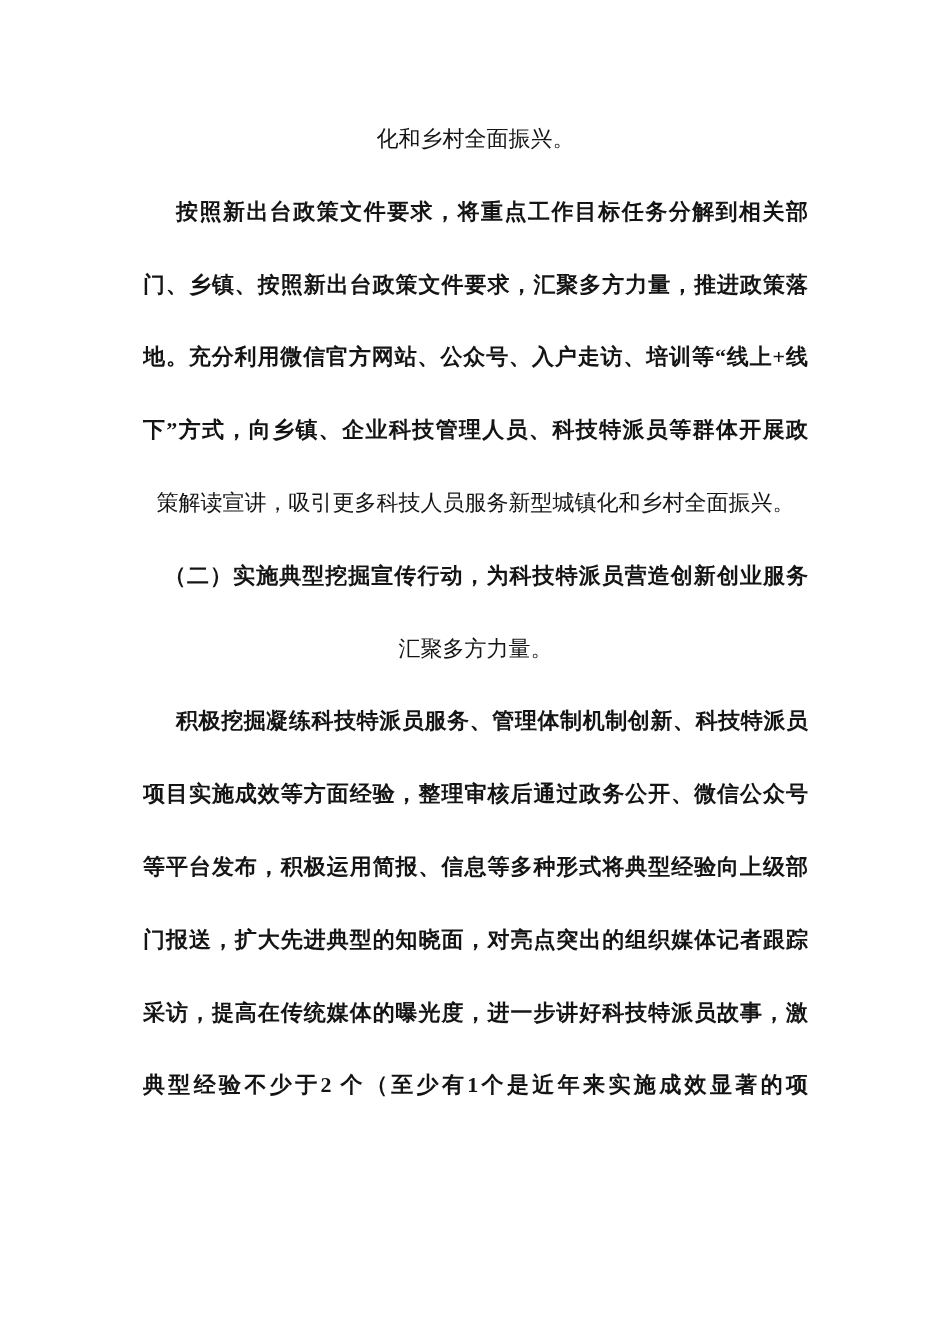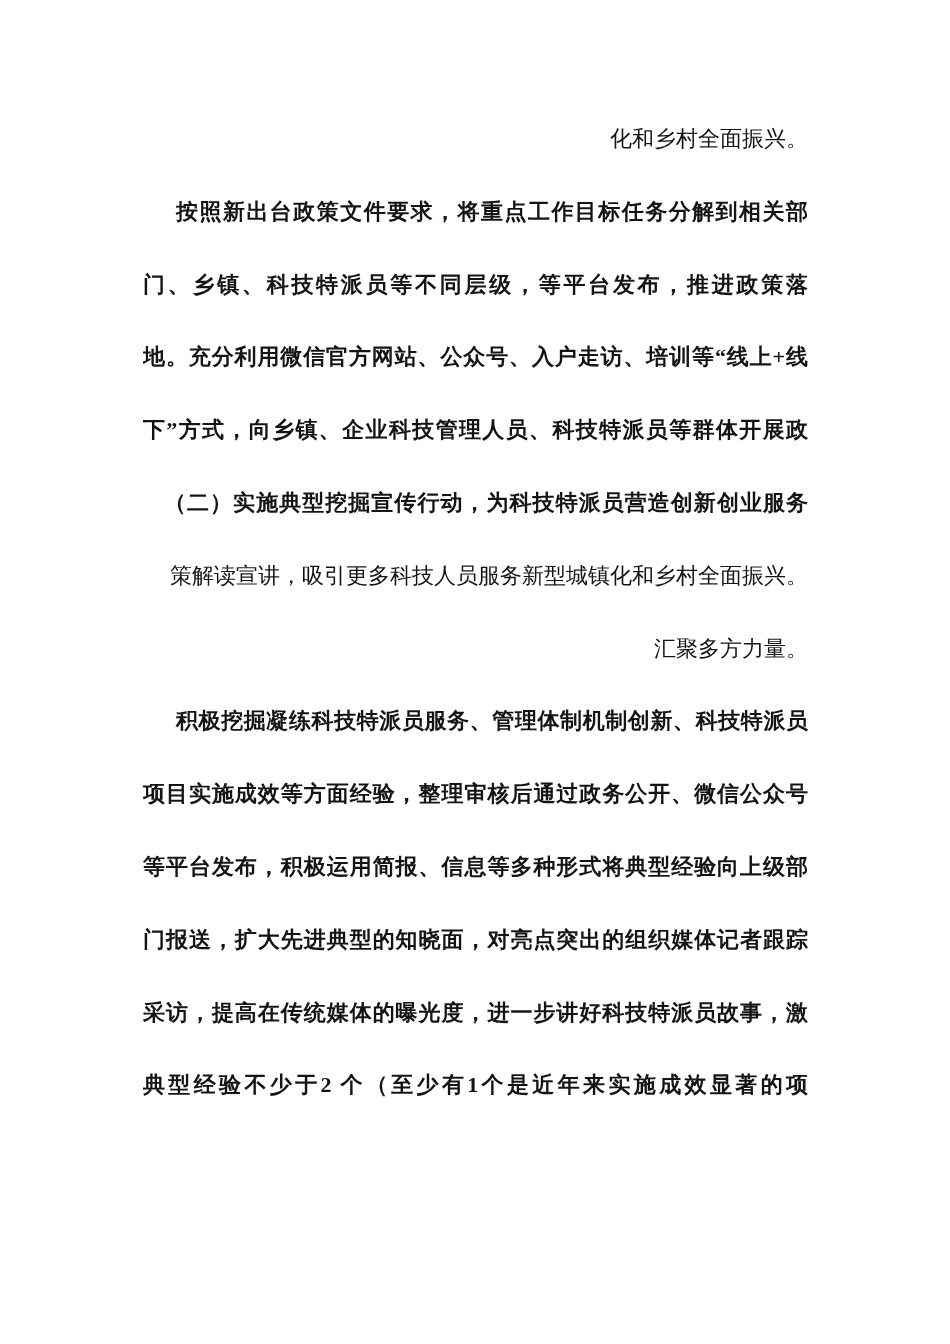--- a/index.html
+++ b/index.html
@@ -36,38 +36,38 @@
     }
     
     .jl {
       text-align: justify;
       text-align-last: justify;
       text-justify: inter-character;
       font-weight: bold;
     }
     
     .pl {
-      text-align: right;
+      text-align: center;
     }
     
     .ind-a { text-indent: 33px; }  
     .ind-b { text-indent: 21px; }  
   </style>
 </head>
 <body>
 
 <main class="page">
   <section class="doc-body">
     <div class="line pl">化和乡村全面振兴。</div>
     <div class="line jl ind-a">按照新出台政策文件要求，将重点工作目标任务分解到相关部</div>
-    <div class="line jl">门、乡镇、科技特派员等不同层级，等平台发布，推进政策落</div>
+    <div class="line jl">门、乡镇、按照新出台政策文件要求，汇聚多方力量，推进政策落</div>
     <div class="line jl">地。充分利用微信官方网站、公众号、入户走访、培训等“线上+线</div>
     <div class="line jl">下”方式，向乡镇、企业科技管理人员、科技特派员等群体开展政</div>
+    <div class="line pl">策解读宣讲，吸引更多科技人员服务新型城镇化和乡村全面振兴。</div>
     <div class="line jl ind-b">（二）实施典型挖掘宣传行动，为科技特派员营造创新创业服务</div>
-    <div class="line pl">策解读宣讲，吸引更多科技人员服务新型城镇化和乡村全面振兴。</div>
     <div class="line pl">汇聚多方力量。</div>
     <div class="line jl ind-a">积极挖掘凝练科技特派员服务、管理体制机制创新、科技特派员</div>
     <div class="line jl">项目实施成效等方面经验，整理审核后通过政务公开、微信公众号</div>
     <div class="line jl">等平台发布，积极运用简报、信息等多种形式将典型经验向上级部</div>
     <div class="line jl">门报送，扩大先进典型的知晓面，对亮点突出的组织媒体记者跟踪</div>
     <div class="line jl">采访，提高在传统媒体的曝光度，进一步讲好科技特派员故事，激</div>
     <div class="line jl">典型经验不少于2 个（至少有1个是近年来实施成效显著的项</div>
   </section>
 </main>
 

